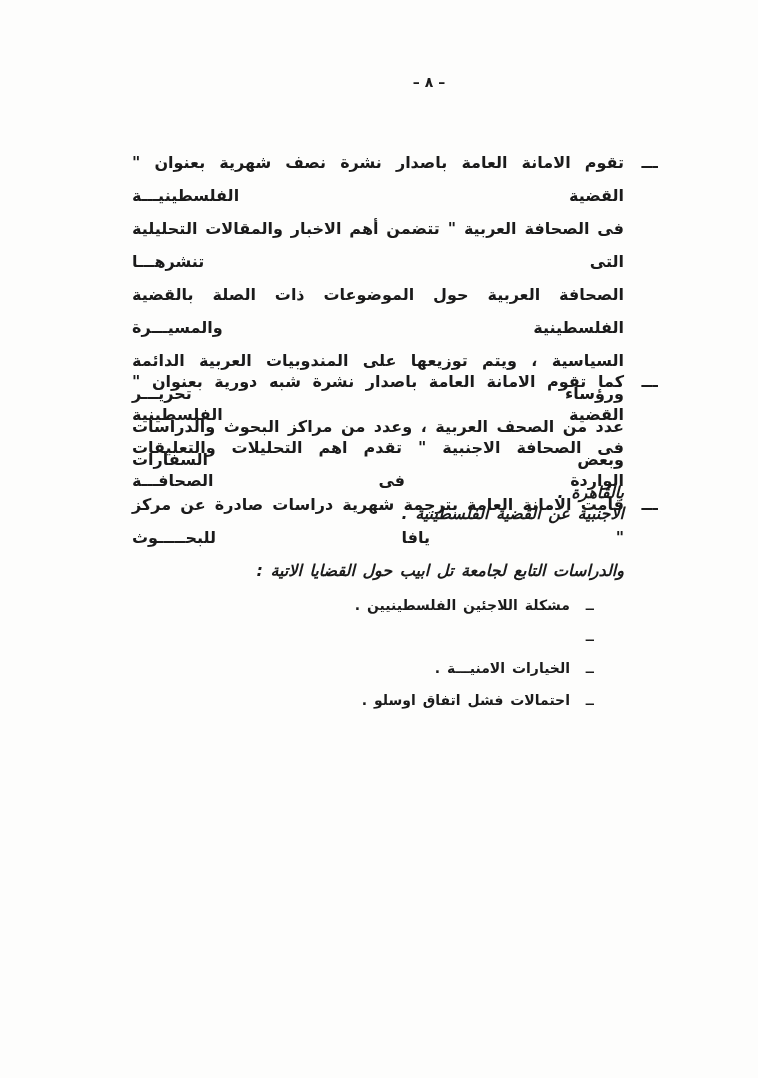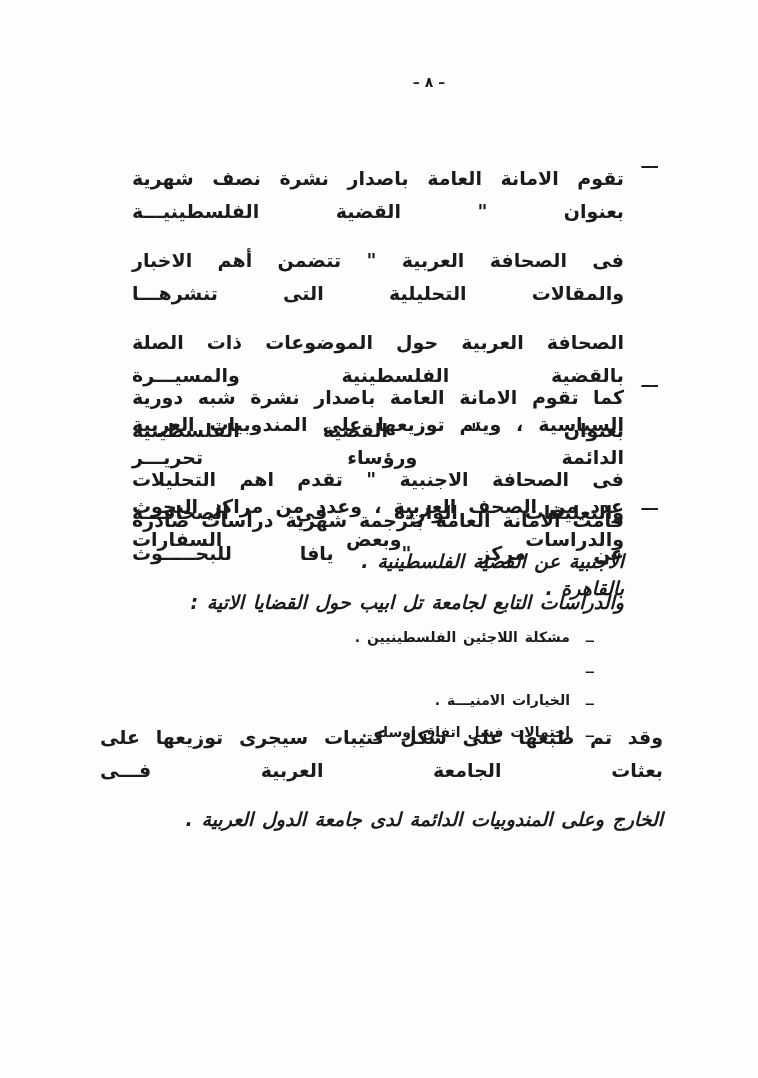--- a/index.html
+++ b/index.html
@@ -37,24 +37,23 @@
   .dash {
     flex: 0 0 22px;
     width: 22px;
     font-size: 16px;
     line-height: 33px;
     text-align: right;
     overflow: hidden;
   }
   .col { width: 492px; }
   .line {
-    font-size: 19px;
+    font-size: 16px;
     line-height: 33px;
     word-spacing: 2px;
-    margin-top: 16px;
   }
   .jl {            
     text-align: justify;
     text-align-last: justify;
   }
   .rl { text-align: right; font-style: italic; }   
   .sublist {
     margin-top: 3px;
     padding-left: 0;
     padding-right: 30px;
@@ -131,18 +130,14 @@
           <span class="subtext">الخيارات الامنيـــة .</span>
         </div>
         <div class="subitem">
           <span class="subdash">ــ</span>
           <span class="subtext">احتمالات فشل اتفاق اوسلو .</span>
         </div>
       </div>
     </div>
   </section>
 
-  <section class="closing">
-    <div class="line jl">وقد تم طبعها على شكل كتيبات سيجرى توزيعها على بعثات الجامعة العربية فـــى</div>
-    <div class="line rl">الخارج وعلى المندوبيات الدائمة لدى جامعة الدول العربية .</div>
-  </section>
 
 </div>
 
 </body></html>

